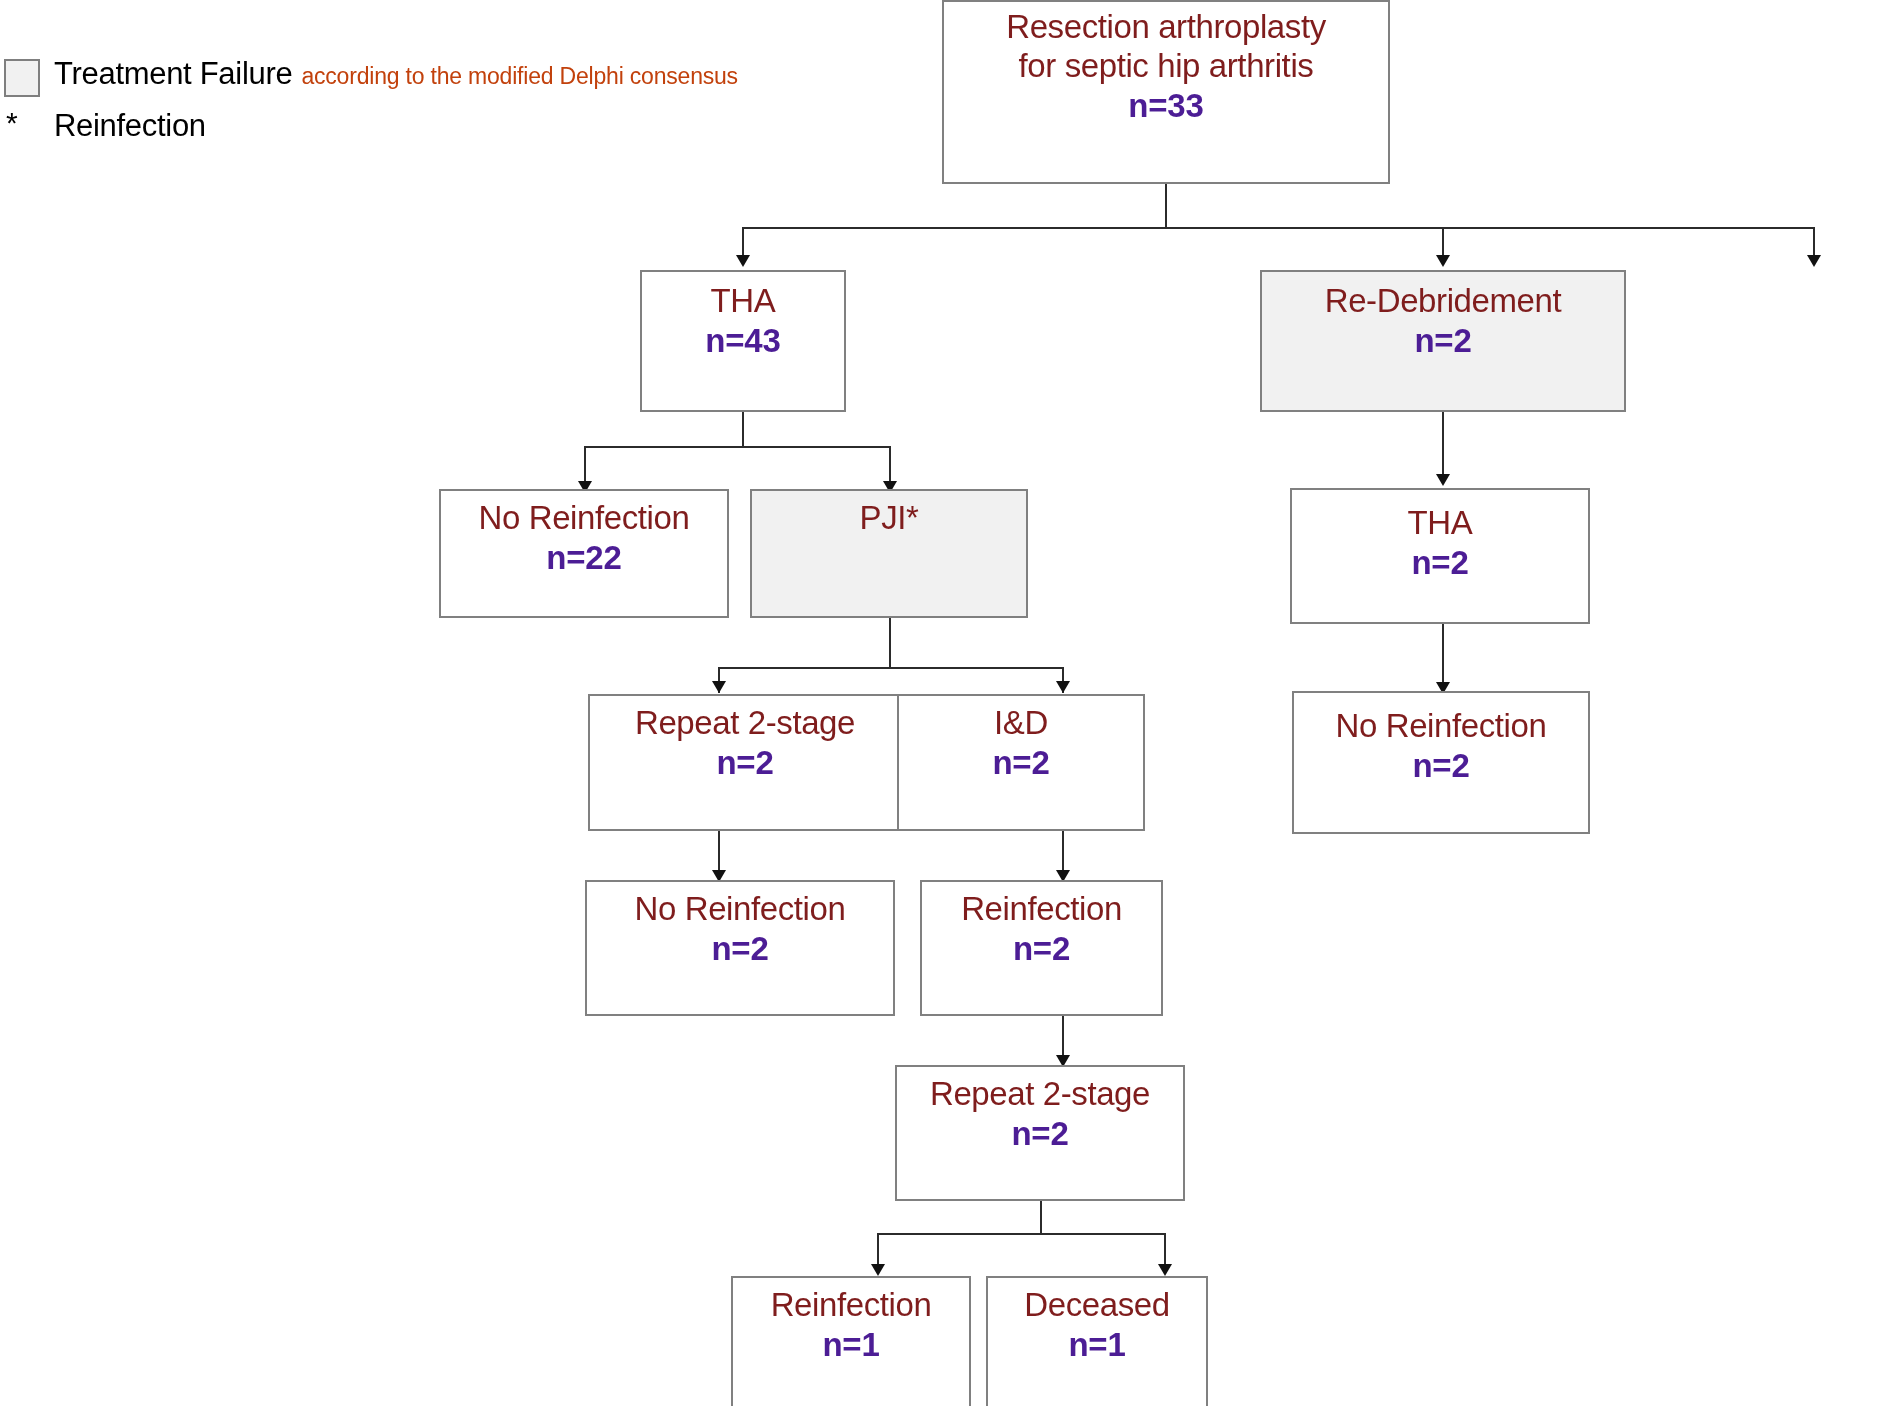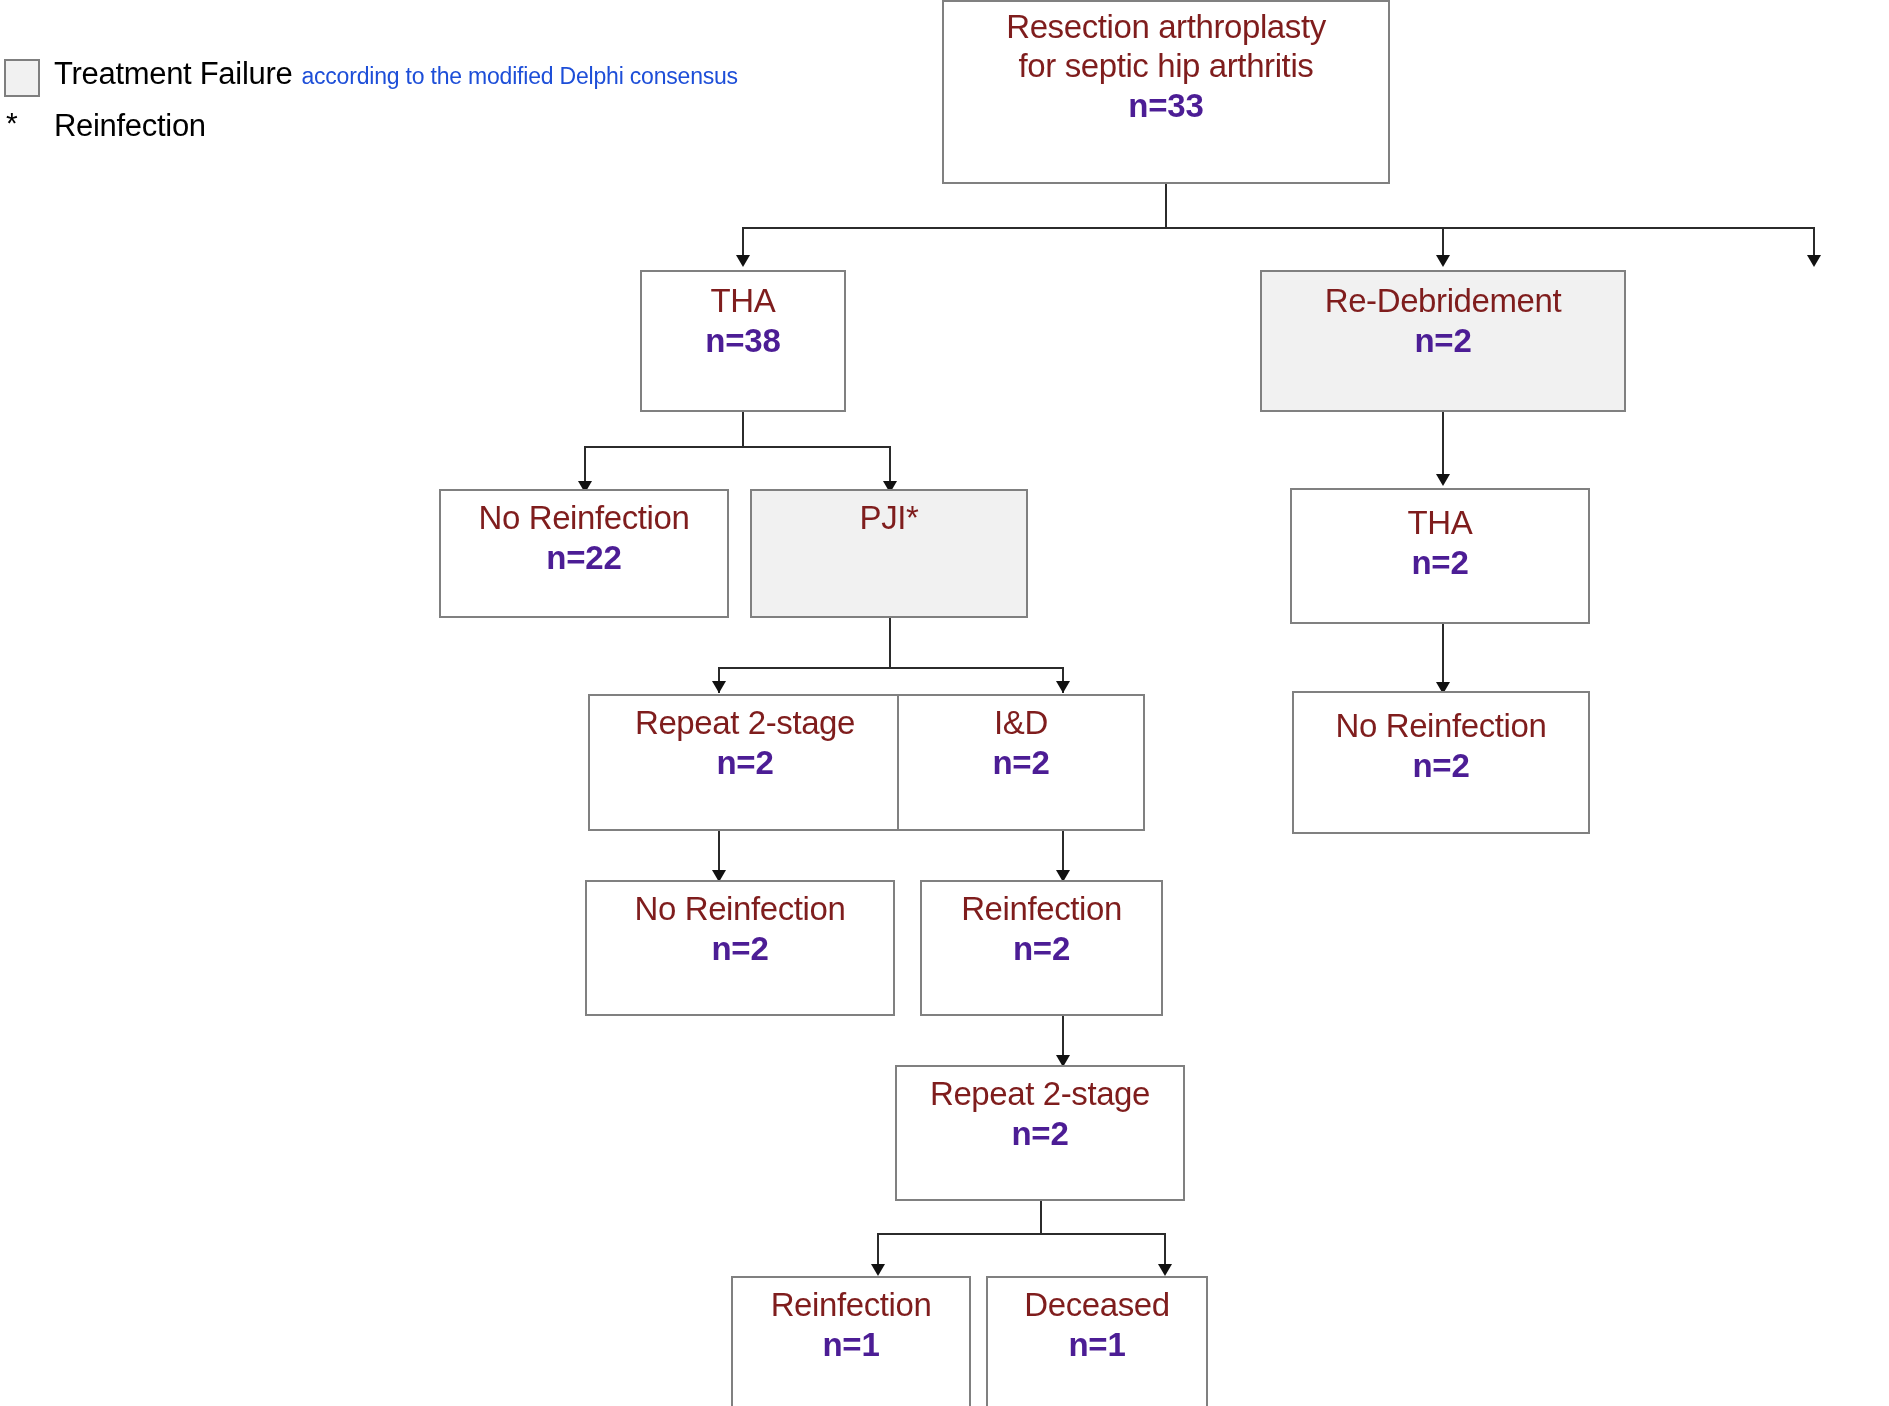--- a/index.html
+++ b/index.html
@@ -42,21 +42,21 @@
     display: flex;
     align-items: baseline;
   }
   .legend-main {
     font-size: 31px;
     color: #000;
     letter-spacing: -0.3px;
   }
   .legend-sub {
     font-size: 23px;
-    color: #1d4ed8;
+    color: #c2410c;
     margin-left: 9px;
     letter-spacing: -0.2px;
     text-align: right;
   }
   .legend-star {
     position: absolute;
     left: 6px;
     top: 80px;
     font-size: 30px;
     color: #000;
@@ -180,21 +180,21 @@
   <div class="arrowhead" style="left:1158px; top:1264px;"></div>
 
   <div class="node" style="left:942px; top:0px; width:448px; height:184px; padding-top:6px;">
     <div class="title">Resection arthroplasty
 for septic hip arthritis</div>
     <div class="count">n=33</div>
   </div>
 
   <div class="node" style="left:640px; top:270px; width:206px; height:142px; padding-top:10px;">
     <div class="title">THA</div>
-    <div class="count">n=38</div>
+    <div class="count">n=43</div>
   </div>
 
   <div class="node gray" style="left:1260px; top:270px; width:366px; height:142px; padding-top:10px;">
     <div class="title">Re-Debridement</div>
     <div class="count">n=2</div>
   </div>
 
 
   <div class="node" style="left:439px; top:489px; width:290px; height:129px; padding-top:8px;">
     <div class="title">No Reinfection</div>

